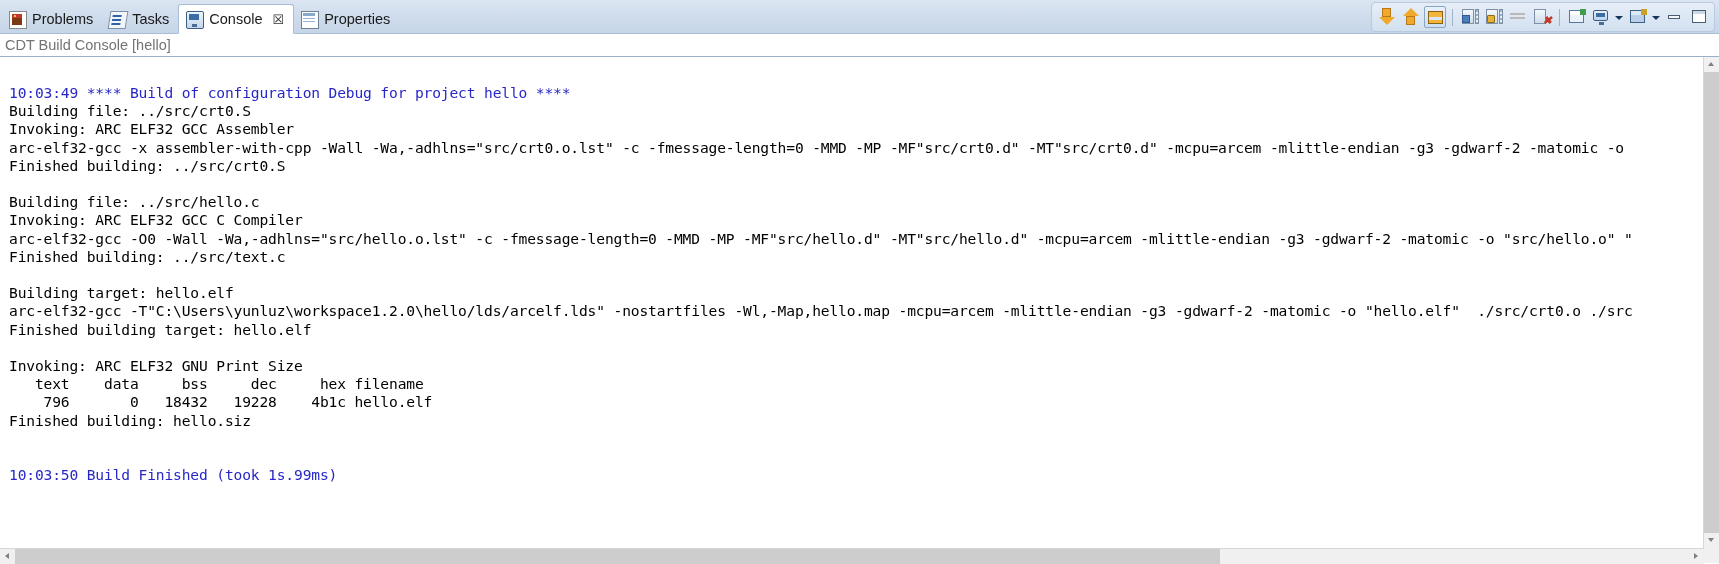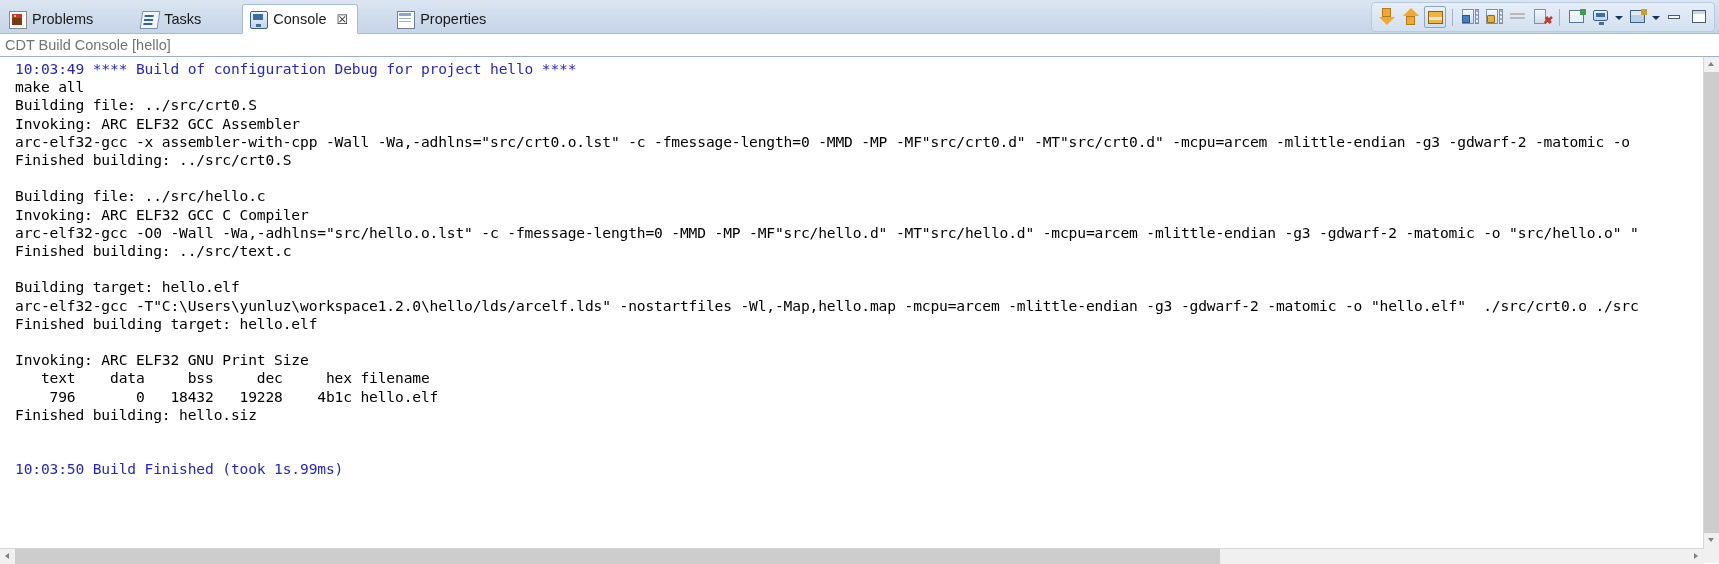--- a/index.html
+++ b/index.html
@@ -31,21 +31,20 @@
     display: flex;
     align-items: flex-end;
     position: relative;
     flex: 0 0 auto;
   }
   .tabs {
     display: flex;
     align-items: flex-end;
     height: 33px;
     padding-left: 2px;
-    gap: 32px;
   }
   .tab {
     display: flex;
     align-items: center;
     height: 27px;
     padding: 0 9px 0 7px;
     font-size: 14.5px;
     color: #1a1a1a;
     gap: 5px;
     white-space: nowrap;
@@ -373,22 +372,23 @@
     flex: 1 1 auto;
     display: flex;
     position: relative;
     min-height: 0;
     background: #ffffff;
   }
   .console-body {
     flex: 1 1 auto;
     overflow: hidden;
     position: relative;
-    padding: 3px 0 0 15px;
-    box-sizing: border-box;
+    padding: 3px 0 0 9px;
+    box-sizing: border-box;
+    margin-top: 24px;
   }
   .cline {
     font-family: "DejaVu Sans Mono", "Liberation Mono", monospace;
     font-size: 14.6px;
     line-height: 18.2px;
     color: #000000;
     white-space: pre;
     letter-spacing: -0.15px;
   }
   .cline.blue { color: #2727c8; }
@@ -566,21 +566,20 @@
           <i class="g-max"></i>
         </span>
     </div>
   </div>
 
   <div class="console-title">CDT Build Console [hello]</div>
 
   <div class="console-wrap">
     <div class="console-body" id="console-body">
         <div class="cline blue">10:03:49 **** Build of configuration Debug for project hello ****</div>
-        <div class="cline">make all</div>
         <div class="cline">Building file: ../src/crt0.S</div>
         <div class="cline">Invoking: ARC ELF32 GCC Assembler</div>
         <div class="cline">arc-elf32-gcc -x assembler-with-cpp -Wall -Wa,-adhlns="src/crt0.o.lst" -c -fmessage-length=0 -MMD -MP -MF"src/crt0.d" -MT"src/crt0.d" -mcpu=arcem -mlittle-endian -g3 -gdwarf-2 -matomic -o</div>
         <div class="cline">Finished building: ../src/crt0.S</div>
         <div class="cline blank">&nbsp;</div>
         <div class="cline">Building file: ../src/hello.c</div>
         <div class="cline">Invoking: ARC ELF32 GCC C Compiler</div>
         <div class="cline">arc-elf32-gcc -O0 -Wall -Wa,-adhlns="src/hello.o.lst" -c -fmessage-length=0 -MMD -MP -MF"src/hello.d" -MT"src/hello.d" -mcpu=arcem -mlittle-endian -g3 -gdwarf-2 -matomic -o "src/hello.o" "</div>
         <div class="cline">Finished building: ../src/text.c</div>
         <div class="cline blank">&nbsp;</div>

